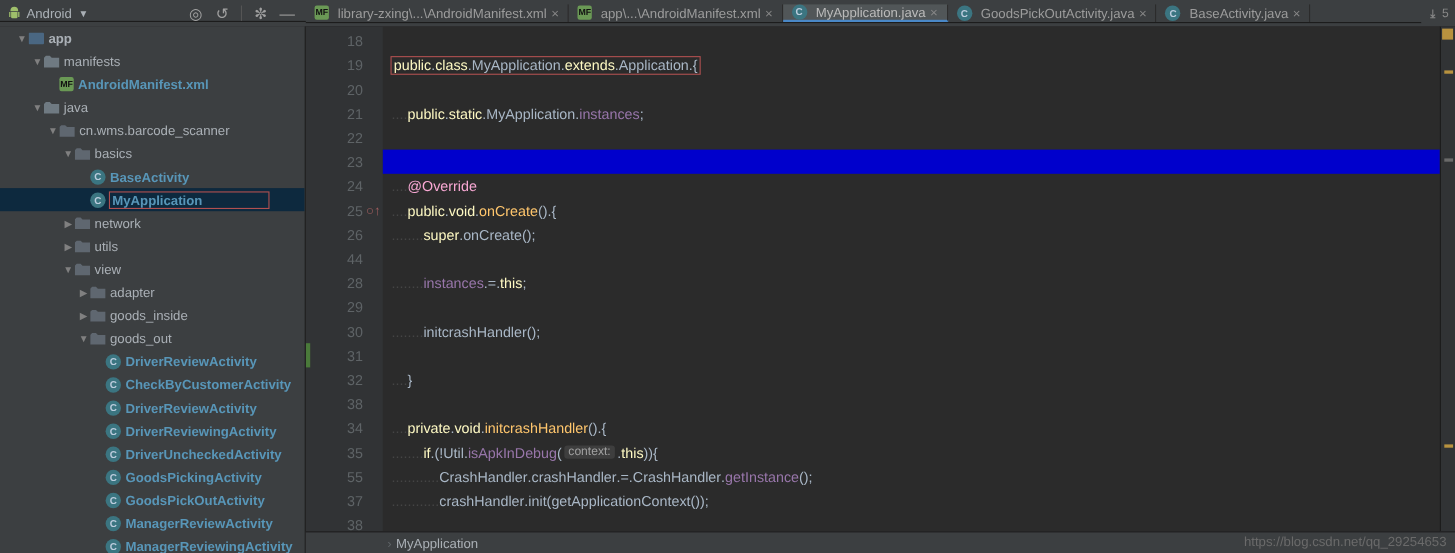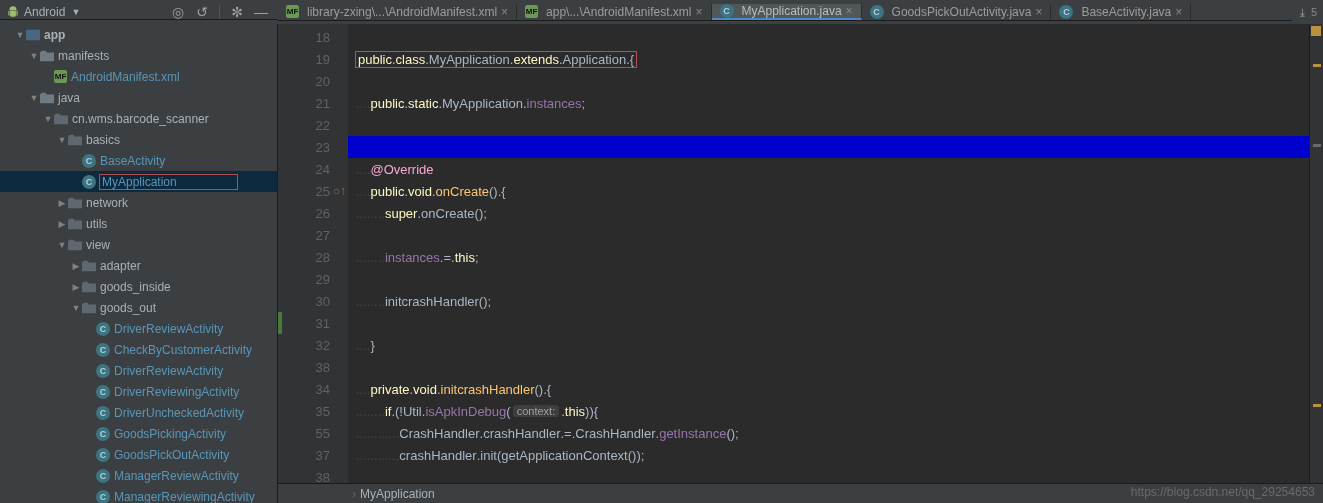--- a/index.html
+++ b/index.html
@@ -19,21 +19,21 @@
   .tab .close { font-size: 12px; color: #888; }
   .tab-right { display: flex; align-items: center; padding: 0 6px; gap: 4px; color: #888; font-size: 11px; }
   .content { display: flex; flex: 1; min-height: 0; }
   .sidebar { width: 278px; background: #3c3f41; border-right: 1px solid #1c1c1c; overflow: hidden; }
   .tree-row { display: flex; align-items: center; height: 21px; padding-left: 6px; color: #aab0b6; font-size: 12px; white-space: nowrap; }
   .tree-row .arrow { width: 12px; font-size: 9px; color: #808080; text-align: center; }
   .tree-row .spacer { display: inline-block; }
   .tree-row.sel { background: #0d293e; color: #d0d0d0; }
   .folder-ic { width: 14px; height: 12px; margin-right: 4px; }
   .cls-ic { display: inline-flex; width: 14px; height: 14px; border-radius: 50%; background: #3b7581; color: #bcd; font-size: 9px; font-weight: bold; align-items: center; justify-content: center; margin-right: 4px; }
-  .link-col { color: #5896b8; }
+  .link-col { color: #5896b8; font-weight: bold; }
   .editor-wrap { flex: 1; display: flex; flex-direction: column; background: #2b2b2b; position: relative; }
   .editor-body { flex: 1; display: flex; overflow: hidden; font-family: "Consolas", "Courier New", monospace; font-size: 13px; }
   .gutter { width: 70px; background: #313335; padding-top: 2px; }
   .gutter-row { height: 22px; display: flex; align-items: center; justify-content: flex-end; padding-right: 18px; color: #5e6366; position: relative; }
   .gutter-mark { position: absolute; right: 2px; font-size: 12px; color: #a35f5f; }
   .code { flex: 1; padding-top: 2px; position: relative; }
   .code-line { height: 22px; display: flex; align-items: center; white-space: pre; padding-left: 8px; color: #a9b7c6; }
   .code-line.hl { background: #0000cc; }
   .kw { color: #fef9c3; }
   .fn { color: #ffc66d; }
@@ -272,21 +272,21 @@
         <div class="gutter" id="gutter">
             <div class="gutter-row">18</div>
             <div class="gutter-row">19</div>
             <div class="gutter-row">20</div>
             <div class="gutter-row">21</div>
             <div class="gutter-row">22</div>
             <div class="gutter-row">23</div>
             <div class="gutter-row">24</div>
             <div class="gutter-row">25<span class="gutter-mark">○↑</span></div>
             <div class="gutter-row">26</div>
-            <div class="gutter-row">27</div>
+            <div class="gutter-row">44</div>
             <div class="gutter-row">28</div>
             <div class="gutter-row">29</div>
             <div class="gutter-row">30</div>
             <div class="gutter-row"><span style="position:absolute;left:0;width:4px;height:100%;background:#4a7a3a"></span>31</div>
             <div class="gutter-row">32</div>
             <div class="gutter-row">38</div>
             <div class="gutter-row">34</div>
             <div class="gutter-row">35</div>
             <div class="gutter-row">55</div>
             <div class="gutter-row">37</div>

